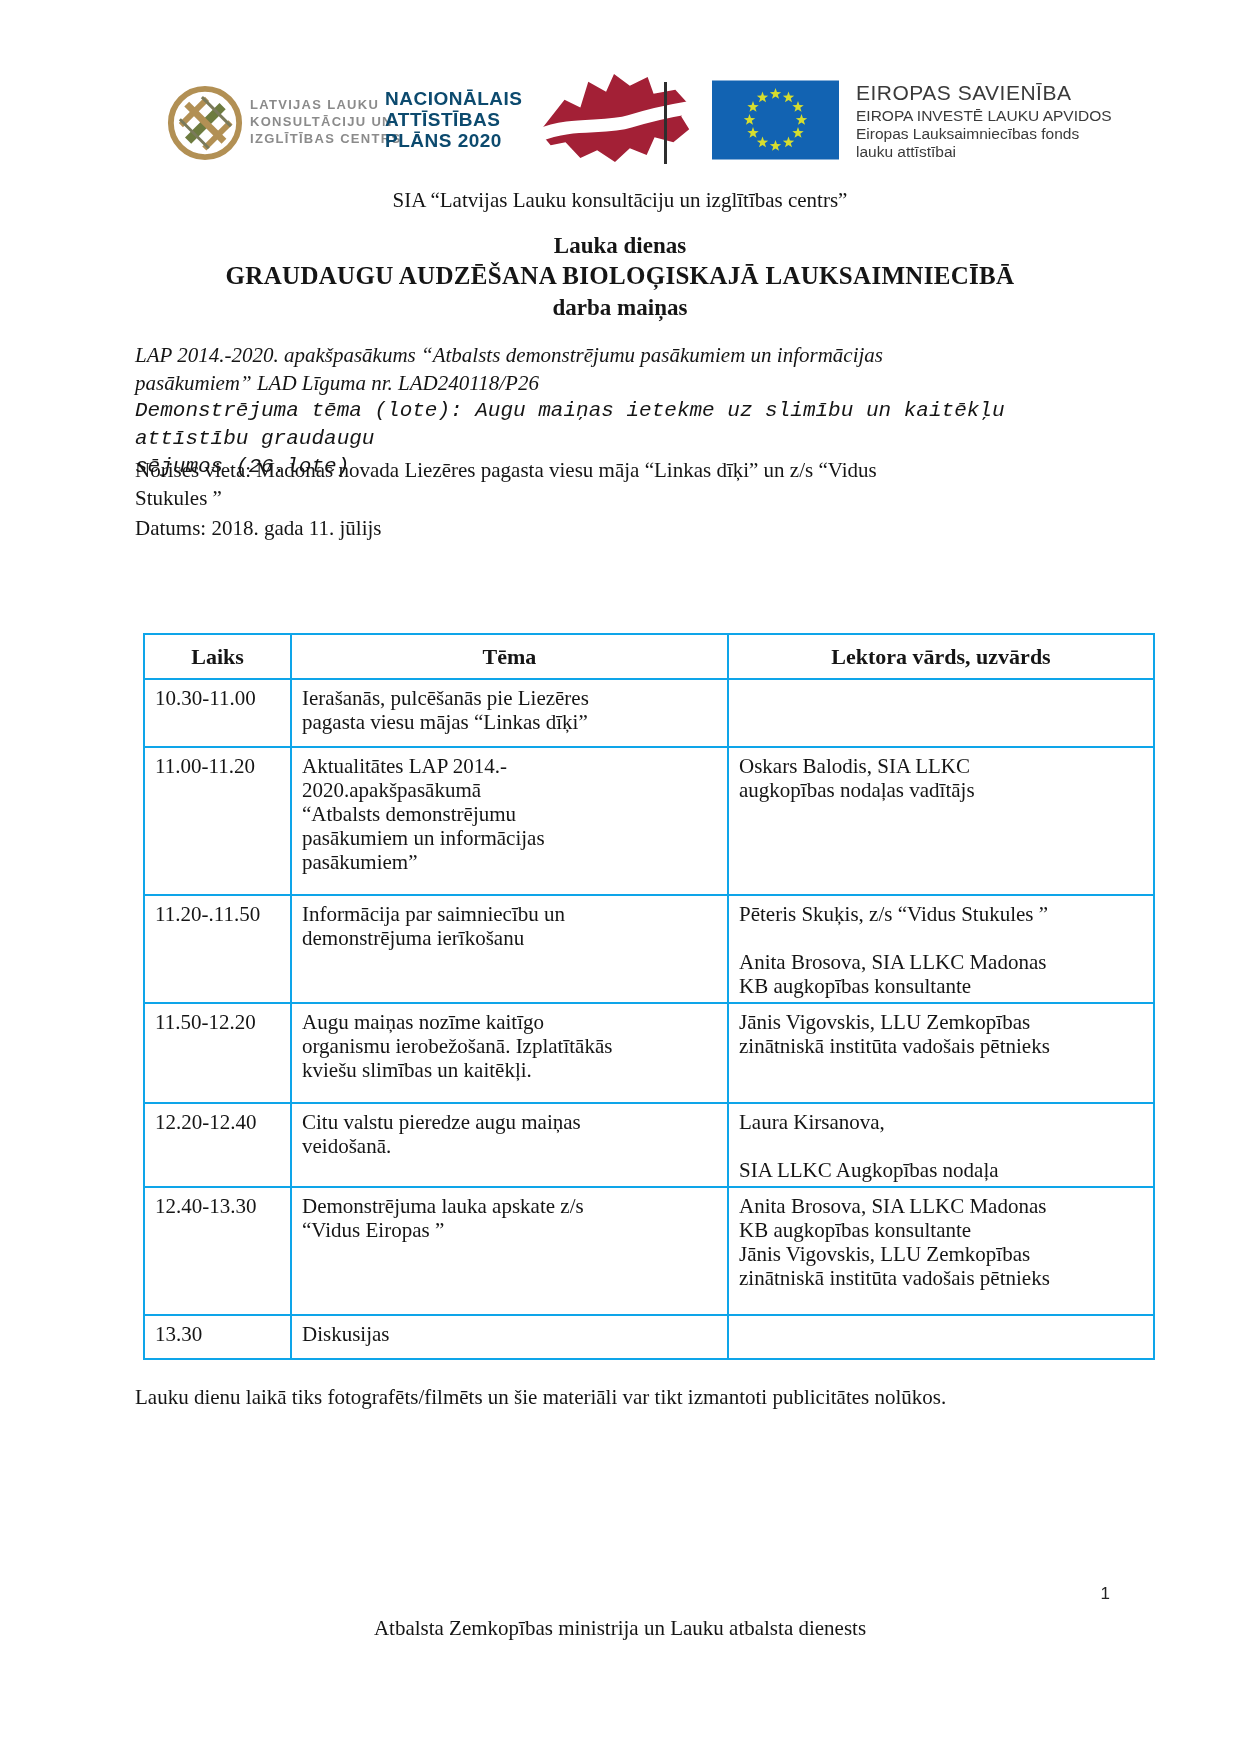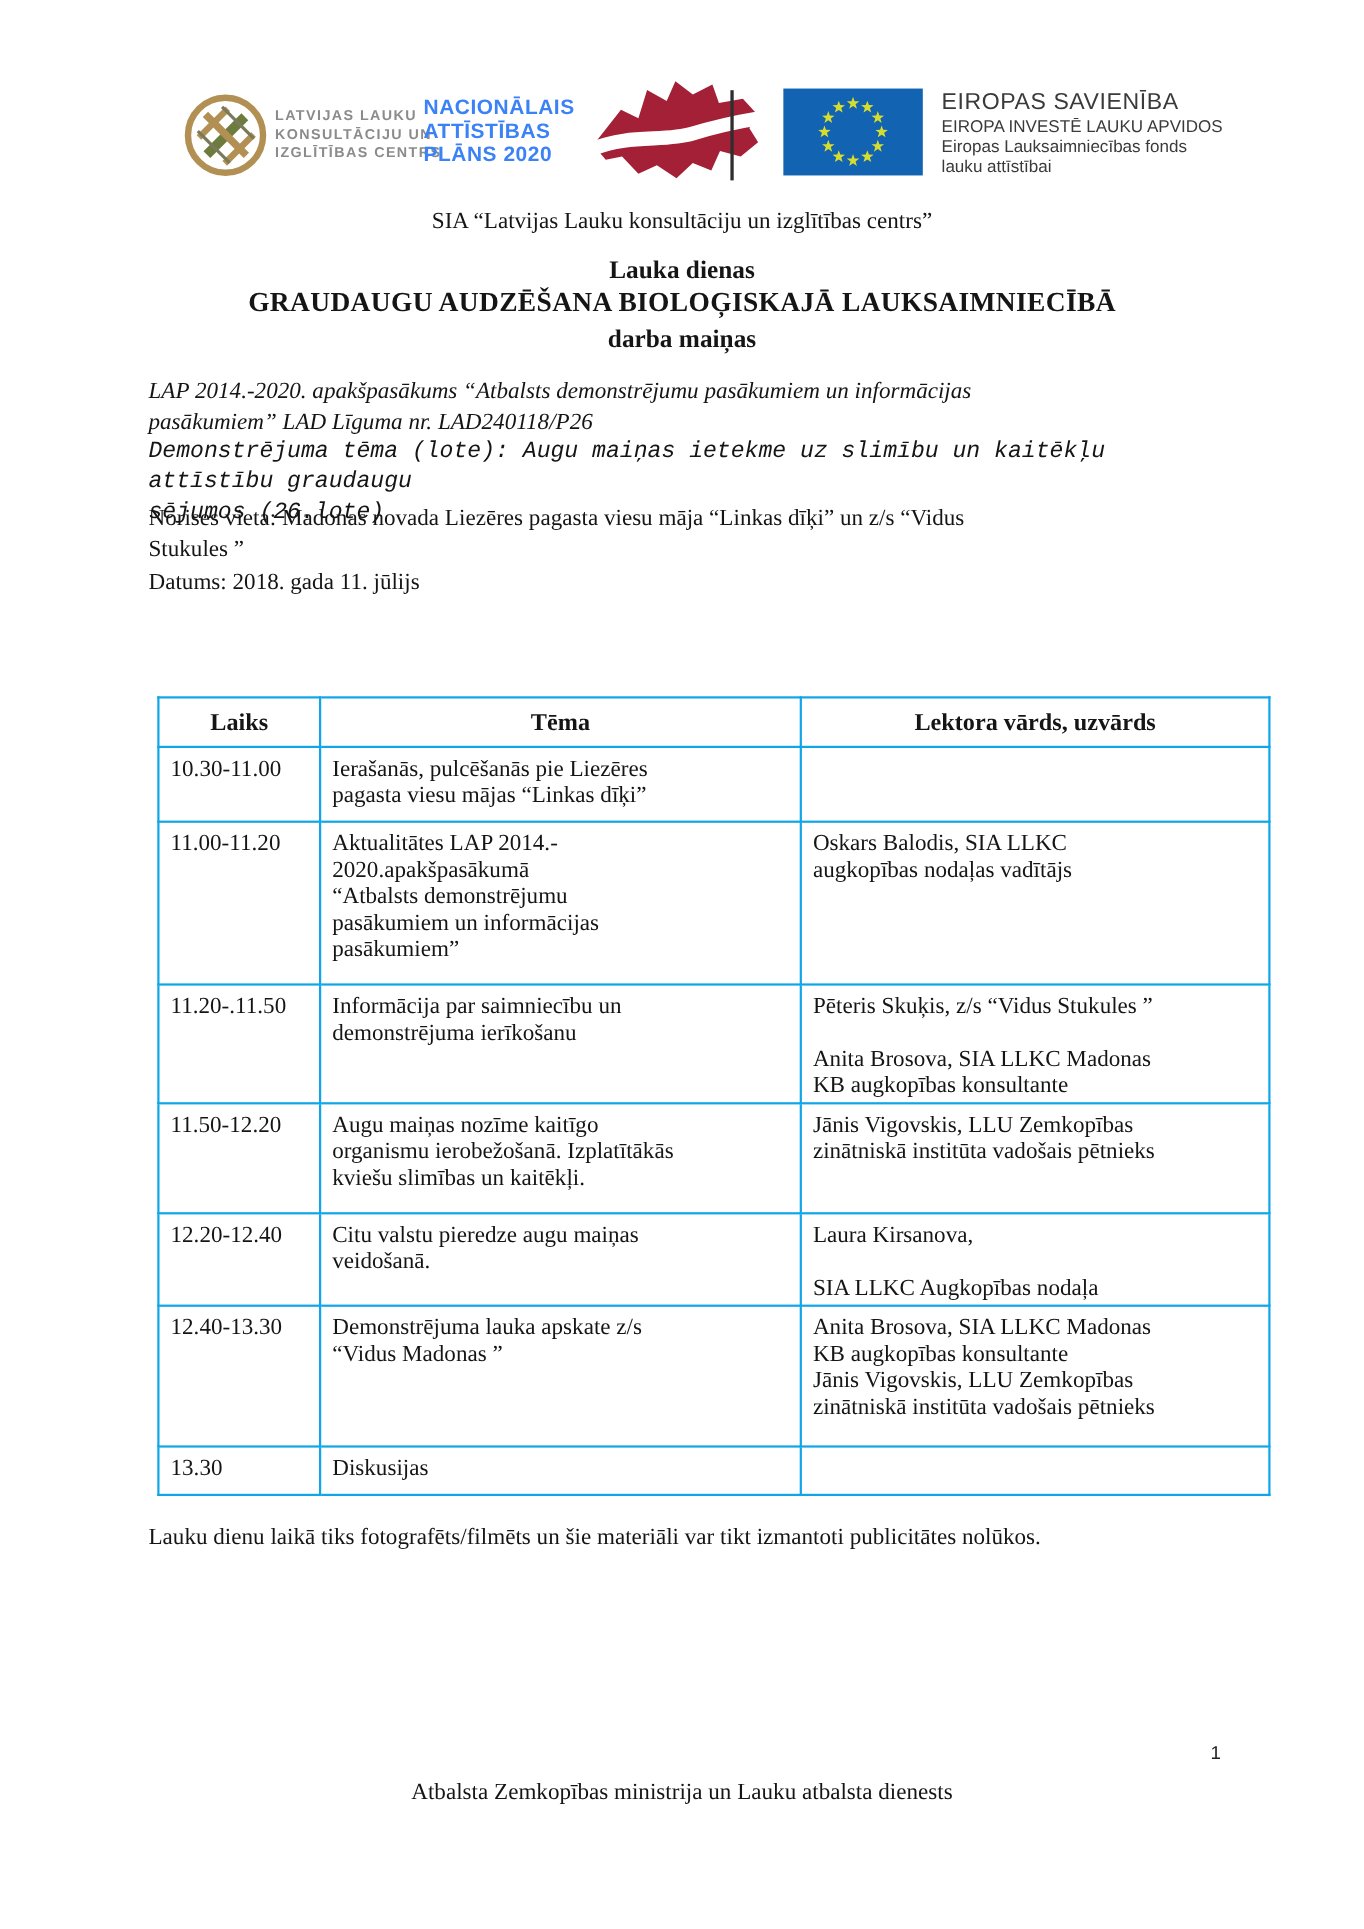--- a/index.html
+++ b/index.html
@@ -12,21 +12,21 @@
   .pre{white-space:pre-line;}
   .center{left:0;width:1240px;text-align:center;}
 
   
   .llkc-text{
     font-family:"Liberation Sans", sans-serif;font-size:13px;line-height:17px;
     letter-spacing:1.3px;color:#8b8b8b;font-weight:bold;
   }
   .nap-text{
     font-family:"Liberation Sans", sans-serif;font-size:19px;line-height:21px;
-    font-weight:bold;color:#3b82f6;letter-spacing:.5px;
+    font-weight:bold;color:#0c4a6e;letter-spacing:.5px;
   }
   .hdr-divider{width:3px;background:#2e2e2e;}
   .eu-text{font-family:"Liberation Sans", sans-serif;color:#3a3a3a;}
   .eu-line1{font-size:21px;line-height:26px;letter-spacing:.5px;}
   .eu-line2{font-size:15.5px;line-height:19px;}
   .eu-line3{font-size:15.5px;line-height:18px;}
 
   
   .org-line{top:188px;font-size:21px;}
   .title-bold{font-weight:bold;}
@@ -197,21 +197,21 @@
       <td>12.20-12.40</td>
       <td>Citu valstu pieredze augu maiņas
 veidošanā.</td>
       <td>Laura Kirsanova,
 
 SIA LLKC Augkopības nodaļa</td>
     </tr>
     <tr style="height:128px;">
       <td>12.40-13.30</td>
       <td>Demonstrējuma lauka apskate z/s
-“Vidus Madonas ”</td>
+“Vidus Eiropas ”</td>
       <td>Anita Brosova, SIA LLKC Madonas
 KB augkopības konsultante
 Jānis Vigovskis, LLU Zemkopības
 zinātniskā institūta vadošais pētnieks</td>
     </tr>
     <tr style="height:44px;">
       <td>13.30</td>
       <td>Diskusijas</td>
       <td></td>
     </tr>

